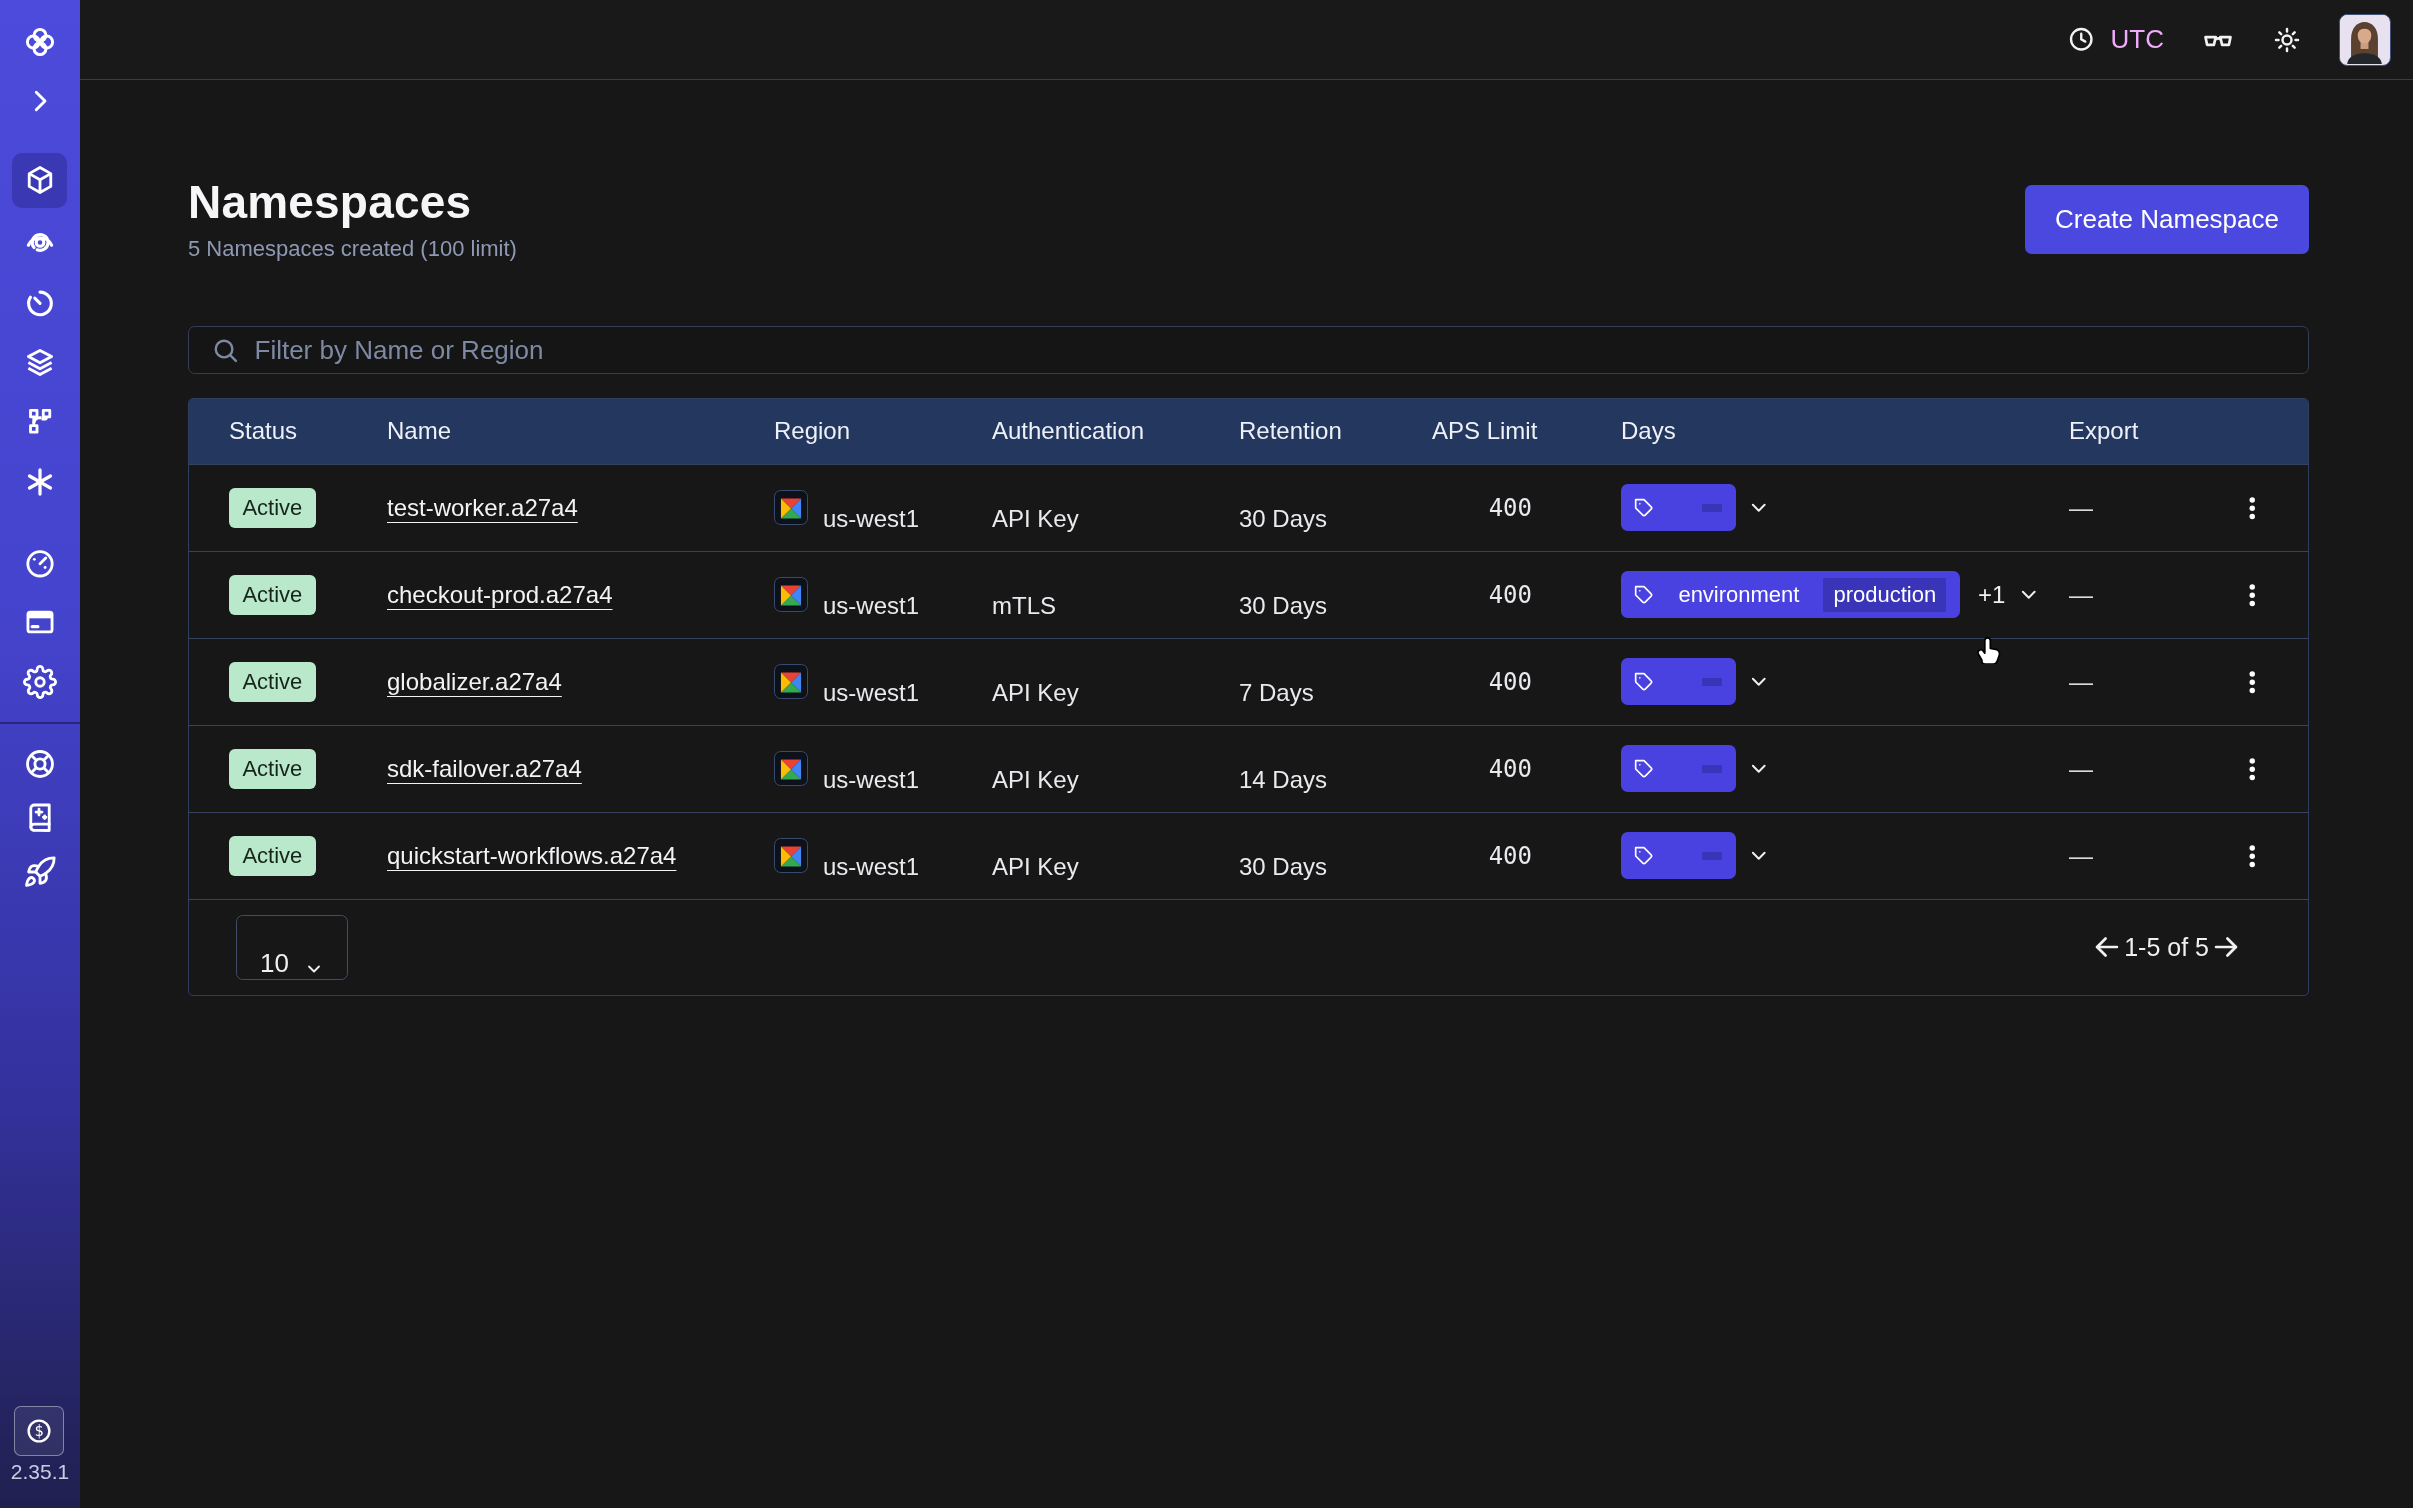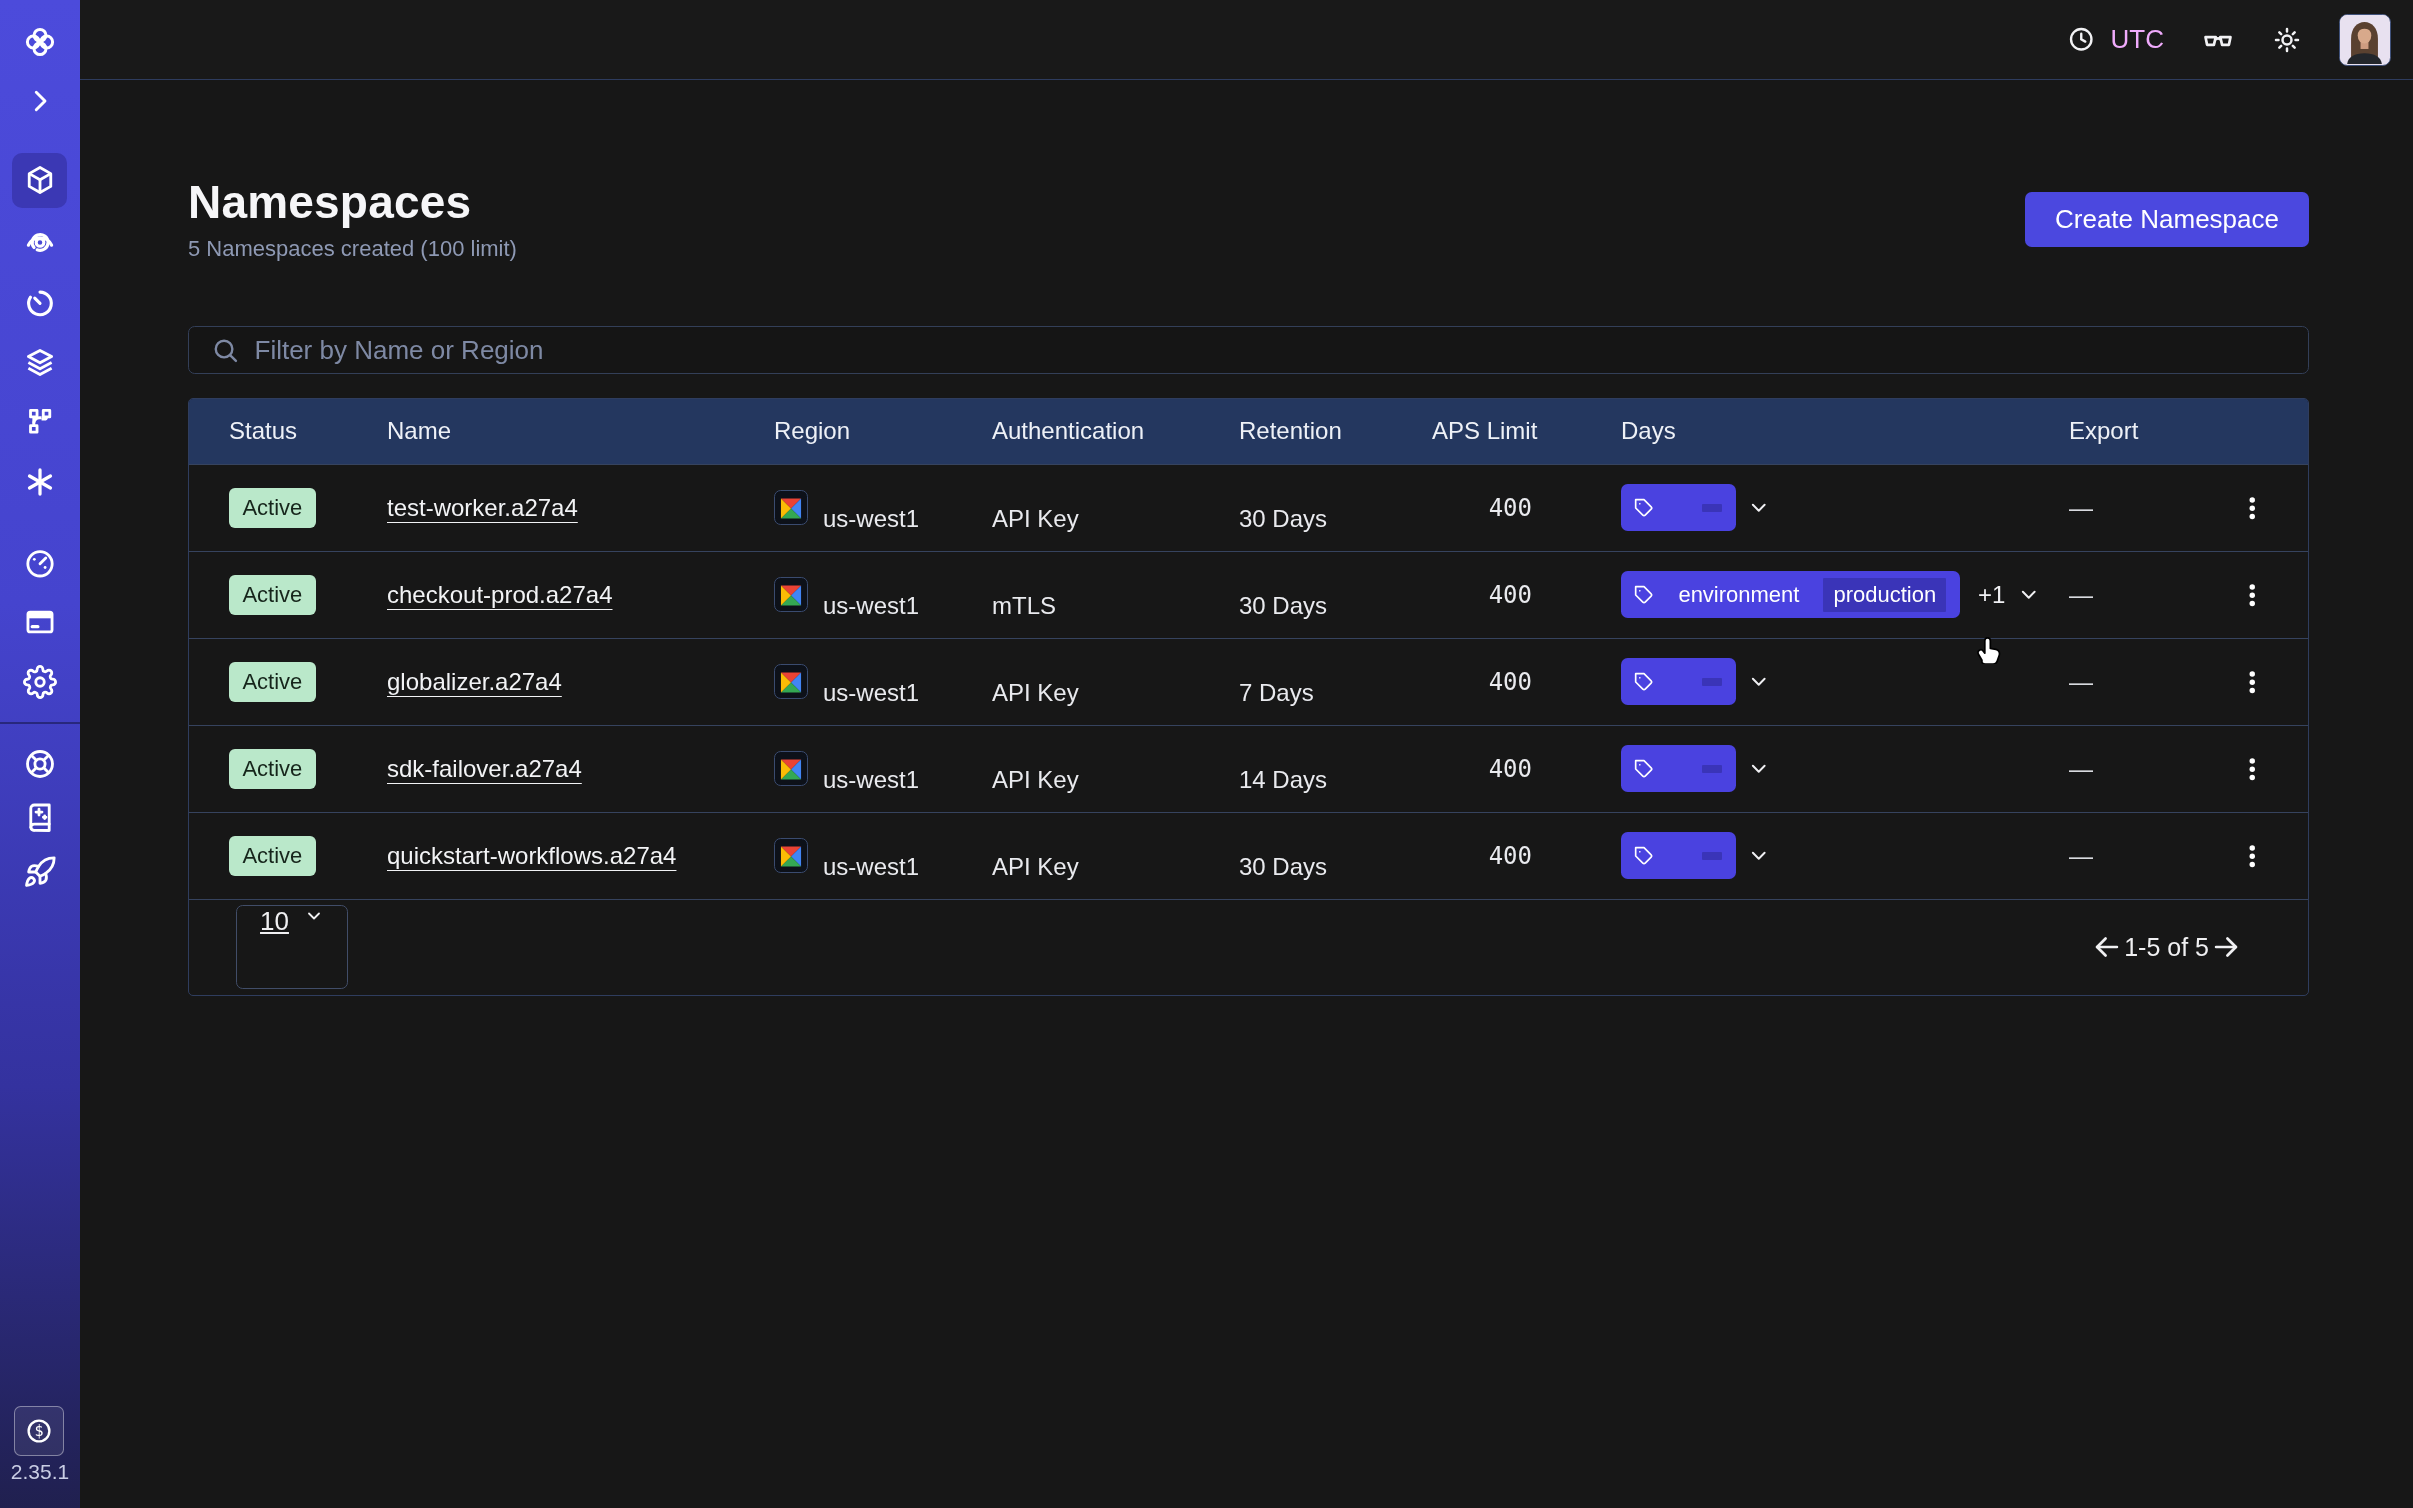--- a/index.html
+++ b/index.html
@@ -25,21 +25,21 @@
     border-bottom:1.7px solid #2E3C5E; display:flex; align-items:center; justify-content:flex-end;
     padding-right:22px; gap:37px; }
   .tz { display:flex; align-items:center; gap:15px; font-size:26px; color:#f0abfc; cursor:default; }
   .avatar { width:52px; height:52px; border-radius:8.4px; border:1.7px solid #3F517A; overflow:hidden; background:#E8E1F0; }
 
   
   .main { position:absolute; left:80px; top:82px; right:0; bottom:0; padding:0 104px 0 108px; }
   .page-head { margin-top:94px; display:flex; align-items:center; justify-content:space-between; }
   .page-title { font-size:46px; font-weight:700; letter-spacing:0.2px; color:#f6f6f8; line-height:52px; }
   .page-subtitle { margin-top:8.4px; font-size:22px; color:#8E99B4; }
-  .btn-primary { background:#4B48DF; color:#fff; border:none; border-radius:6.7px; height:55px;
+  .btn-primary { background:#4B48DF; color:#fff; border:none; border-radius:6.7px; height:69px;
     padding:0 30px; font-size:26px; font-family:inherit; font-weight:500; cursor:pointer; }
 
   .filterbox { margin-top:64px; height:48px; border:1.7px solid #333F58; border-radius:6.7px; background:#151515;
     display:flex; align-items:center; padding:0 22px; gap:15px; }
   .filterbox input { flex:1; background:transparent; border:none; outline:none; font-size:26px;
     color:#dfe3ec; font-family:inherit; }
   .filterbox input::placeholder { color:#7E89A4; }
 
   
   .table { margin-top:23.5px; border:1.7px solid #2F3D5E; border-radius:5px; overflow:hidden; }
@@ -63,23 +63,23 @@
     background:#4A42E0; border-radius:6.7px; cursor:pointer; }
   .tag-key { font-size:22px; color:#fff; }
   .tag-chip { background:#3A34B8; border-radius:1px; padding:4.2px 10px; font-size:22px; color:#fff;text-align:center; }
   .tag-more { font-size:24px; color:#f0f0f3; margin-left:18.4px; cursor:pointer; }
   .tag-caret { margin-left:11.7px; display:flex; cursor:pointer; }
   .dash { font-size:24px; color:#d9dbe0; }
   .kebab { display:flex; cursor:pointer; padding:5px; }
 
   .pag { height:96px; border-top:1.7px solid #36435E; display:flex; align-items:center;
     justify-content:space-between; padding:0 65px 0 47px; }
-  .page-size { width:112px; height:84px; border:1.7px solid #414D68; border-radius:6.7px;
-    display:flex; align-items:flex-start; justify-content:center; gap:15px; font-size:26px; cursor:pointer;
-    background:transparent; color:#f0f0f2;text-decoration:underline; }
+  .page-size { width:112px; height:65px; border:1.7px solid #414D68; border-radius:6.7px;
+    display:flex; align-items:flex-end; justify-content:center; gap:15px; font-size:26px; cursor:pointer;
+    background:transparent; color:#f0f0f2; }
   .pag-right { display:flex; align-items:center; }
   .pag-range { font-size:25px; color:#f0f0f2; }
   .pag-arrow { display:flex; cursor:pointer; }
 
   .cursor { position:absolute; left:1971px; top:630px; z-index:50; pointer-events:none; }
 </style>
 </head>
 <body>
 
 <aside class="sidebar">

